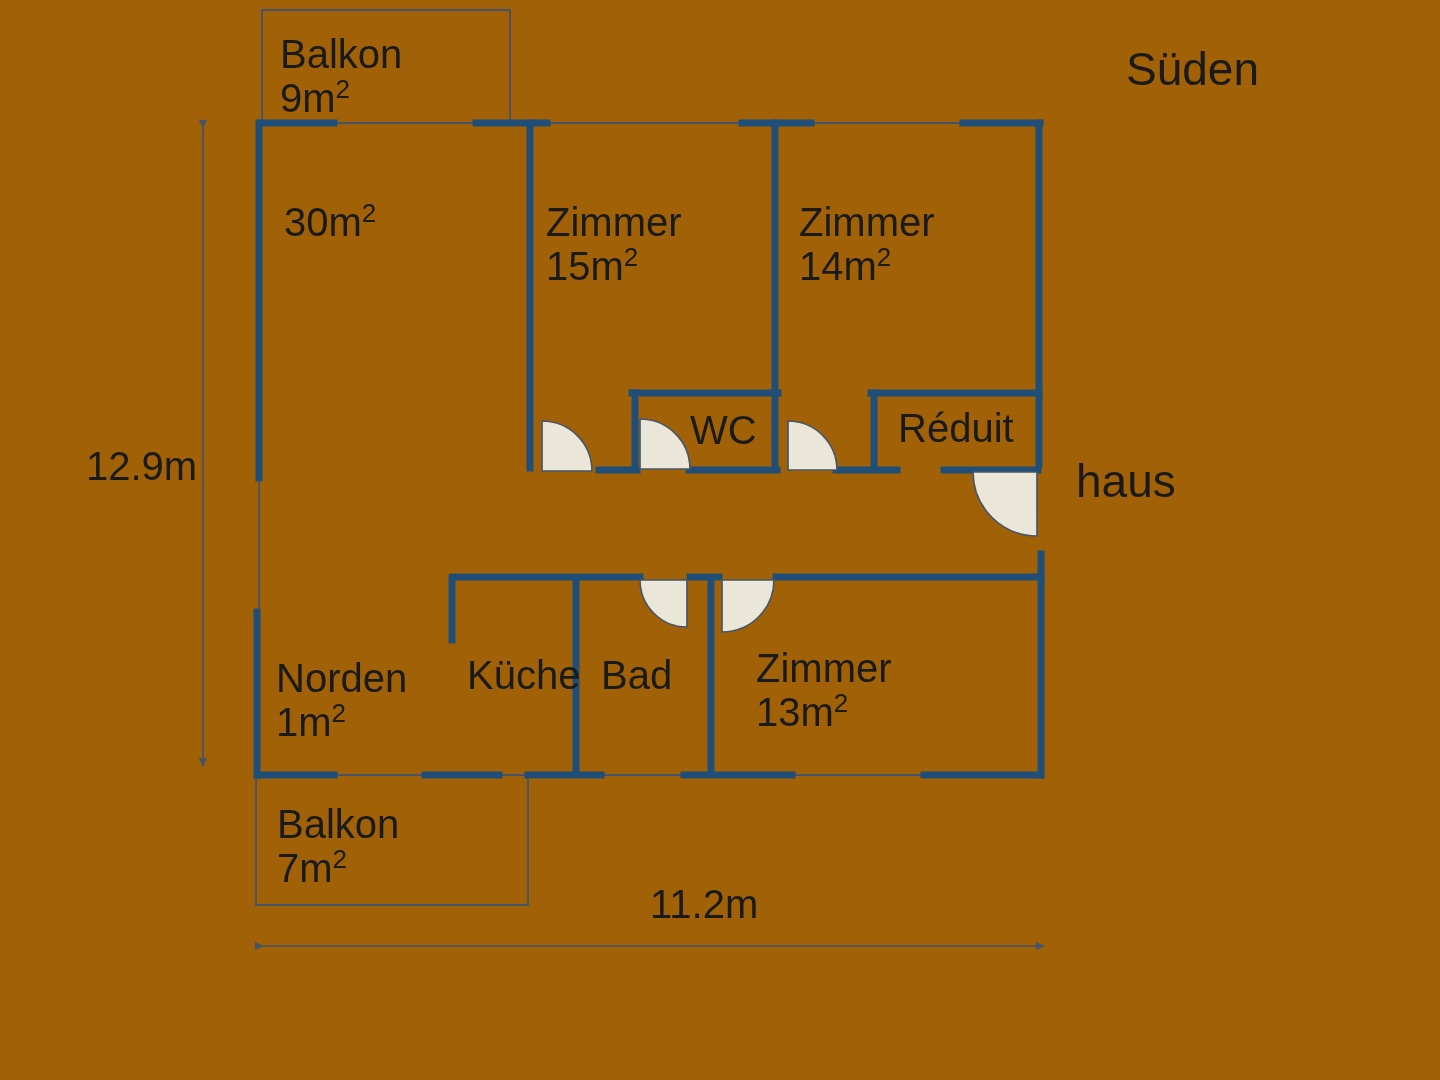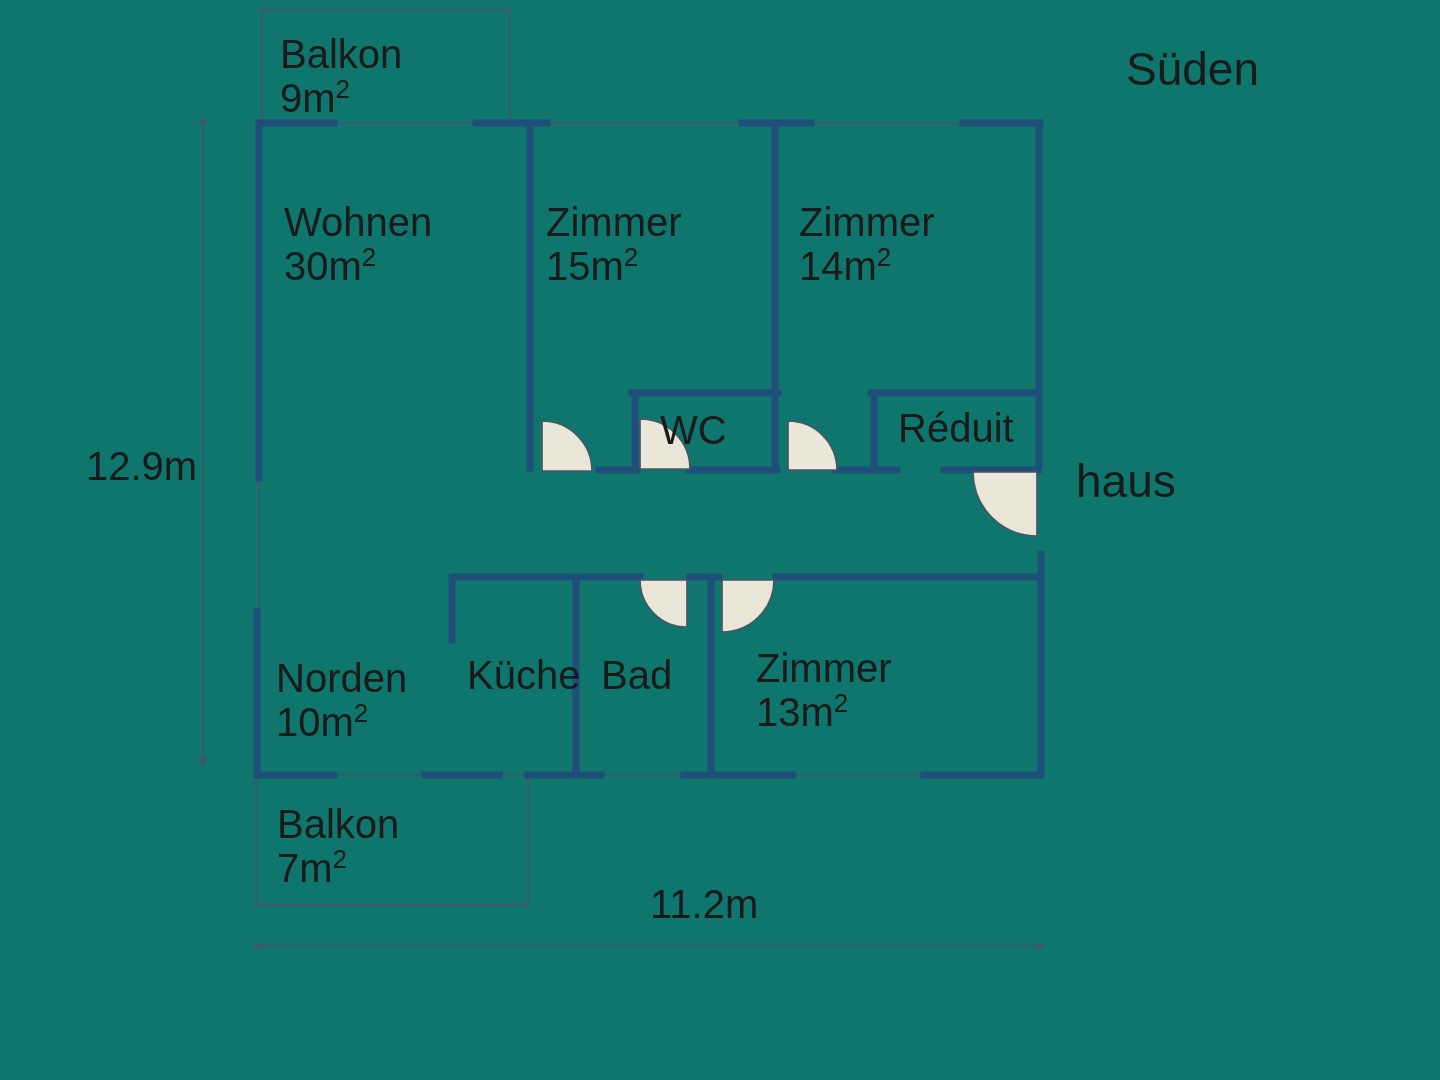--- a/index.html
+++ b/index.html
@@ -1,18 +1,18 @@
 <!DOCTYPE html>
 <html><head>
 <meta charset="utf-8">
 <style>
   html,body { margin:0; padding:0; background:#ffffff; }
   #stage {
     position:relative; width:1440px; height:1080px;
-    background:#0f766e; overflow:hidden;
+    background:#a16207; overflow:hidden;
     font-family:"Liberation Sans", sans-serif;
     color:#1a1a1a;
   }
   #plan-svg { position:absolute; left:0; top:0; }
   .lbl { position:absolute; white-space:nowrap; color:#1a1a1a; }
   .room  { font-size:40px; line-height:44px; }
   .outer { font-size:46px; line-height:58px; }
   .dim   { font-size:40px; line-height:44px; }
   .foot  { font-size:42px; line-height:46px; }
   .sup { font-size:26px; vertical-align:14px; line-height:0; }
@@ -91,47 +91,46 @@
   </svg>
 
   <div class="lbl room" style="left:280px; top:32px;">
     <div>Balkon</div>
     <div><span>9m</span><span class="sup">2</span></div>
   </div>
 
   <div class="lbl outer" style="left:1126px; top:40px;">Süden</div>
 
   <div class="lbl room" style="left:284px; top:200px;">
-    <div>Wohnen</div>
     <div><span>30m</span><span class="sup">2</span></div>
   </div>
 
   <div class="lbl room" style="left:546px; top:200px;">
     <div>Zimmer</div>
     <div><span>15m</span><span class="sup">2</span></div>
   </div>
 
   <div class="lbl room" style="left:799px; top:200px;">
     <div>Zimmer</div>
     <div><span>14m</span><span class="sup">2</span></div>
   </div>
 
-  <div class="lbl room" style="left:660px; top:408px;">WC</div>
+  <div class="lbl room" style="left:690px; top:408px;">WC</div>
 
   <div class="lbl room" style="left:898px; top:406px;">Réduit</div>
 
   <div class="lbl outer" style="left:1076px; top:452px;">
     <div>haus</div>
   </div>
 
   <div class="lbl dim" style="left:86px; top:444px;">12.9m</div>
 
   <div class="lbl room" style="left:276px; top:656px;">
     <div>Norden</div>
-    <div><span>10m</span><span class="sup">2</span></div>
+    <div><span>1m</span><span class="sup">2</span></div>
   </div>
 
   <div class="lbl room" style="left:467px; top:653px;">Küche</div>
 
   <div class="lbl room" style="left:601px; top:653px;">Bad</div>
 
   <div class="lbl room" style="left:756px; top:646px;">
     <div>Zimmer</div>
     <div><span>13m</span><span class="sup">2</span></div>
   </div>

